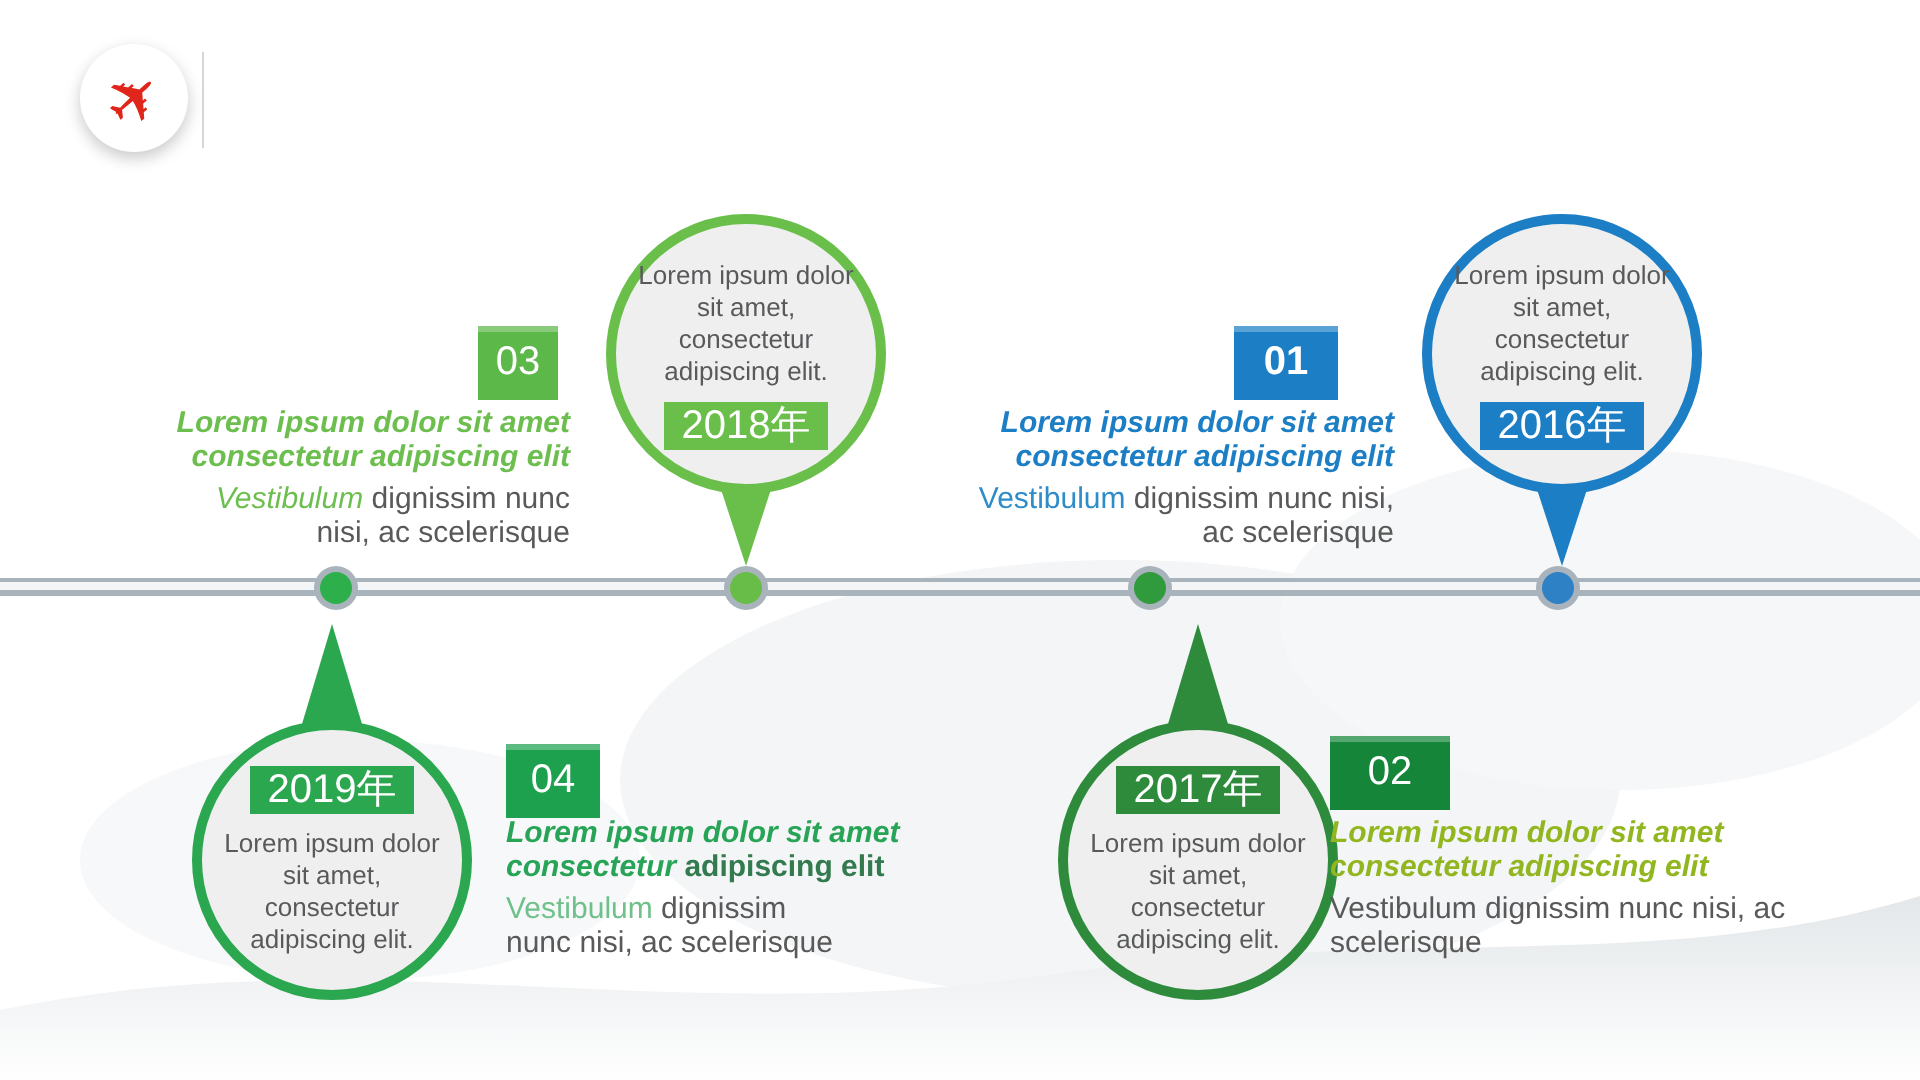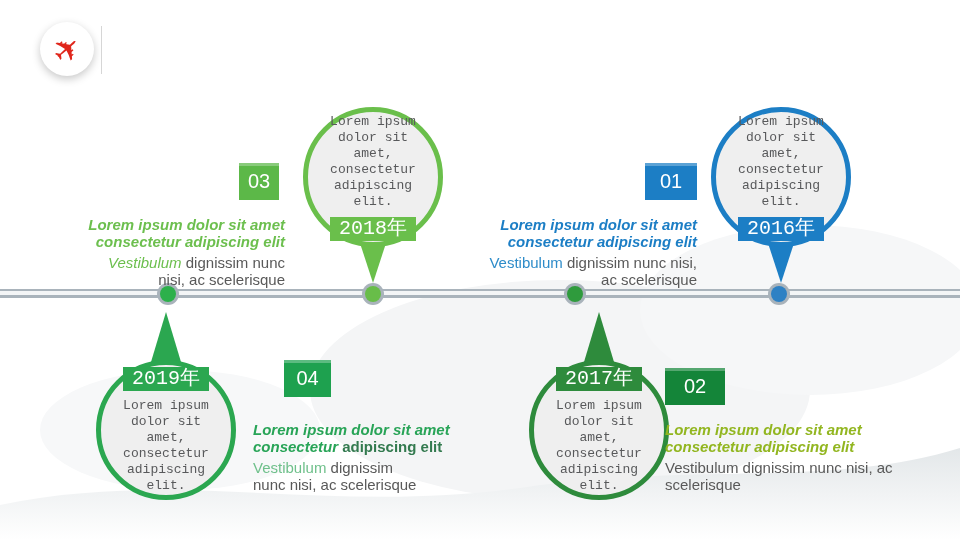--- a/index.html
+++ b/index.html
@@ -24,40 +24,40 @@
   .dot{position:absolute;top:286px;width:16px;height:16px;border-radius:50%;
        box-shadow:0 0 0 3px #a9b3bb;z-index:2;}
 
   
   .m1{--acc:#1c7ec5;--bacc:#1c7ec5;--hc:#1c7ec5;--lead:#2e8cc9;--strong:#1c7ec5;}
   .m2{--acc:#148539;--bacc:#2e8b3c;--hc:#92b620;--lead:#595959;--strong:#92b620;}
   .m3{--acc:#5cb848;--bacc:#6abf4b;--hc:#6cbf4e;--lead:#6cbf4e;--strong:#6cbf4e;}
   .m4{--acc:#1ea14f;--bacc:#2ba750;--hc:#28a457;--lead:#6fc08b;--strong:#337a4f;}
 
   
-  .bubble{position:absolute;width:140px;z-index:3;font-family:Liberation Mono, monospace;}
+  .bubble{position:absolute;width:140px;z-index:3;}
   .circle{position:relative;width:140px;height:140px;border-radius:50%;box-sizing:border-box;
           border:5px solid var(--bacc);background:#efefef;display:flex;flex-direction:column;
           align-items:center;justify-content:center;gap:7px;z-index:2;}
   .pointer{position:absolute;left:55px;width:0;height:0;z-index:1;}
   .bubble.above .pointer{top:130px;border-left:15px solid transparent;
           border-right:15px solid transparent;border-top:46px solid var(--bacc);}
   .bubble.below .pointer{top:0;border-left:15px solid transparent;
           border-right:15px solid transparent;border-bottom:50px solid var(--bacc);}
   .bubble.below .circle{margin-top:48px;}
   .btxt{width:112px;text-align:center;font-size:13px;line-height:16px;color:#58595b;}
   .ylabel{background:var(--bacc);color:#fff;font-size:20px;padding:2px 9px;line-height:20px;}
 
   
   .numbox{position:absolute;height:37px;background:var(--acc);color:#fff;font-size:20px;
           display:flex;align-items:center;justify-content:center;z-index:3;
           box-shadow:inset 0 3px 0 rgba(255,255,255,.28);}
 
   
-  .tblock{position:absolute;z-index:3;margin-top:13px;}
+  .tblock{position:absolute;z-index:3;}
   .tblock.align-r{text-align:right;}
   .heading{font-size:15px;line-height:17px;font-weight:bold;font-style:italic;color:var(--hc);}
   .heading .strong{font-style:normal;color:var(--strong);}
   .tbody{margin-top:4px;font-size:15px;line-height:17px;color:#595959;}
   .lead{color:var(--lead);}
   .lead.lead-em{font-style:italic;}
 </style>
 </head>
 <body>
 
@@ -113,22 +113,22 @@
 
   <div class="bubble below m2" style="left:529px;top:312px;">
     <div class="pointer"></div>
     <div class="circle">
       <div class="ylabel">2017年</div>
       <div class="btxt">Lorem ipsum dolor sit amet, consectetur adipiscing elit.</div>
     </div>
   </div>
 
   <div class="numbox m3" style="left:239px;top:163px;width:40px;">03</div>
-  <div class="numbox m1" style="left:645px;top:163px;width:52px;">01</div>
-  <div class="numbox m4" style="left:253px;top:360px;width:47px;margin-left:31px;">04</div>
+  <div class="numbox m1" style="left:617px;top:163px;width:52px;font-weight:bold;">01</div>
+  <div class="numbox m4" style="left:253px;top:372px;width:47px;">04</div>
   <div class="numbox m2" style="left:665px;top:368px;width:60px;">02</div>
 
   <div class="tblock align-r m3" style="left:80px;top:203px;width:205px;">
     <div class="heading"><span class="em">Lorem ipsum dolor sit amet consectetur adipiscing elit</span><span class="strong"></span></div>
     <div class="tbody"><span class="lead lead-em">Vestibulum</span><span> dignissim nunc nisi, ac scelerisque</span></div>
   </div>
 
   <div class="tblock align-r m1" style="left:479px;top:203px;width:218px;">
     <div class="heading"><span class="em">Lorem ipsum dolor sit amet consectetur adipiscing elit</span><span class="strong"></span></div>
     <div class="tbody"><span class="lead">Vestibulum</span><span> dignissim nunc nisi, ac scelerisque</span></div>

